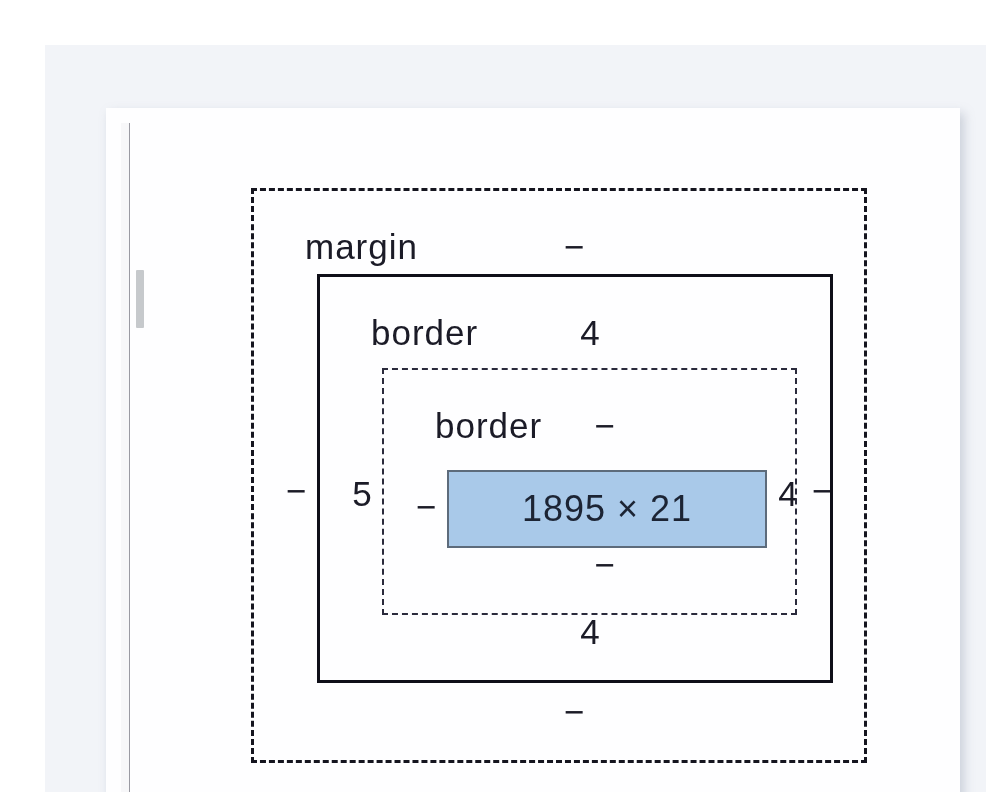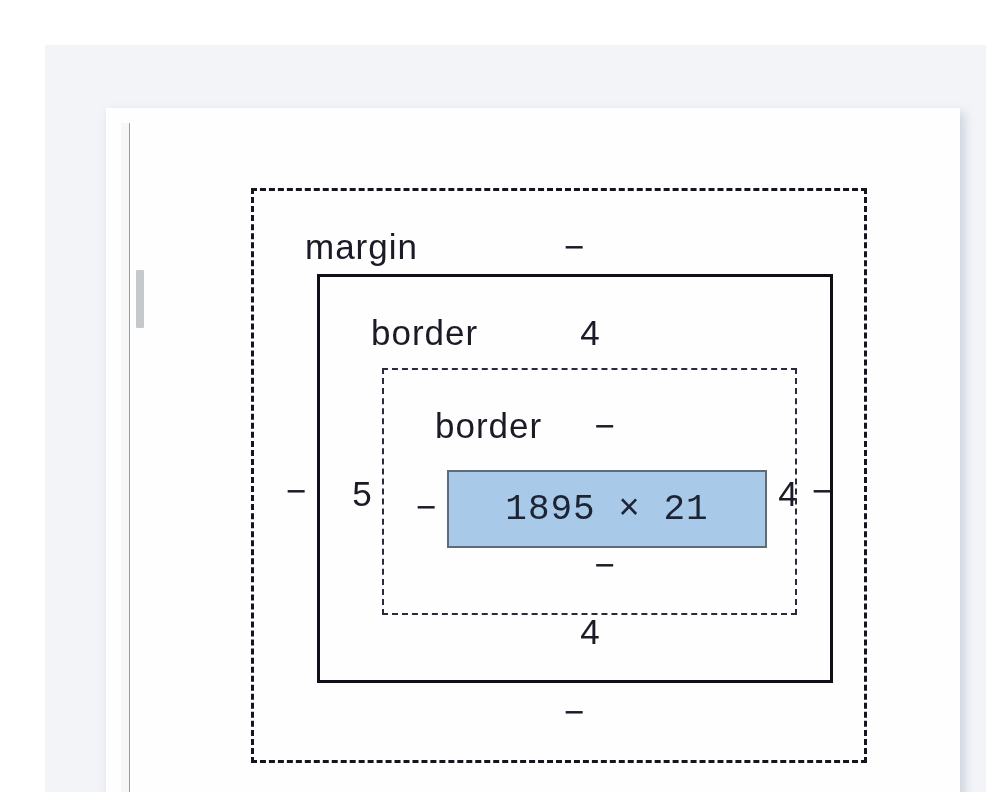--- a/index.html
+++ b/index.html
@@ -33,21 +33,21 @@
     left:48px; top:68px; width:516px; height:409px;
     border:3px solid #0f0f18;
   }
   .padding-box {
     left:47px; top:76px; width:415px; height:247px;
     border:2px dashed #2a2a3c;
   }
   .content-box {
     left:48px; top:85px; width:320px; height:78px;
     background:#a9c9e9; border:2px solid #5d6b7b;
-    display:flex; align-items:center; justify-content:center;font-family:Liberation Mono, monospace;
+    display:flex; align-items:center; justify-content:center;
   }
   .box-label {
     position:absolute; left:36px; top:24px;
     font-size:35px; line-height:34px; letter-spacing:1px; color:#1b1b27;
     white-space:nowrap;
   }
   .val {
     position:absolute; font-size:35px; line-height:34px; color:#1b1b27;
     text-align:center; white-space:nowrap;
   }

